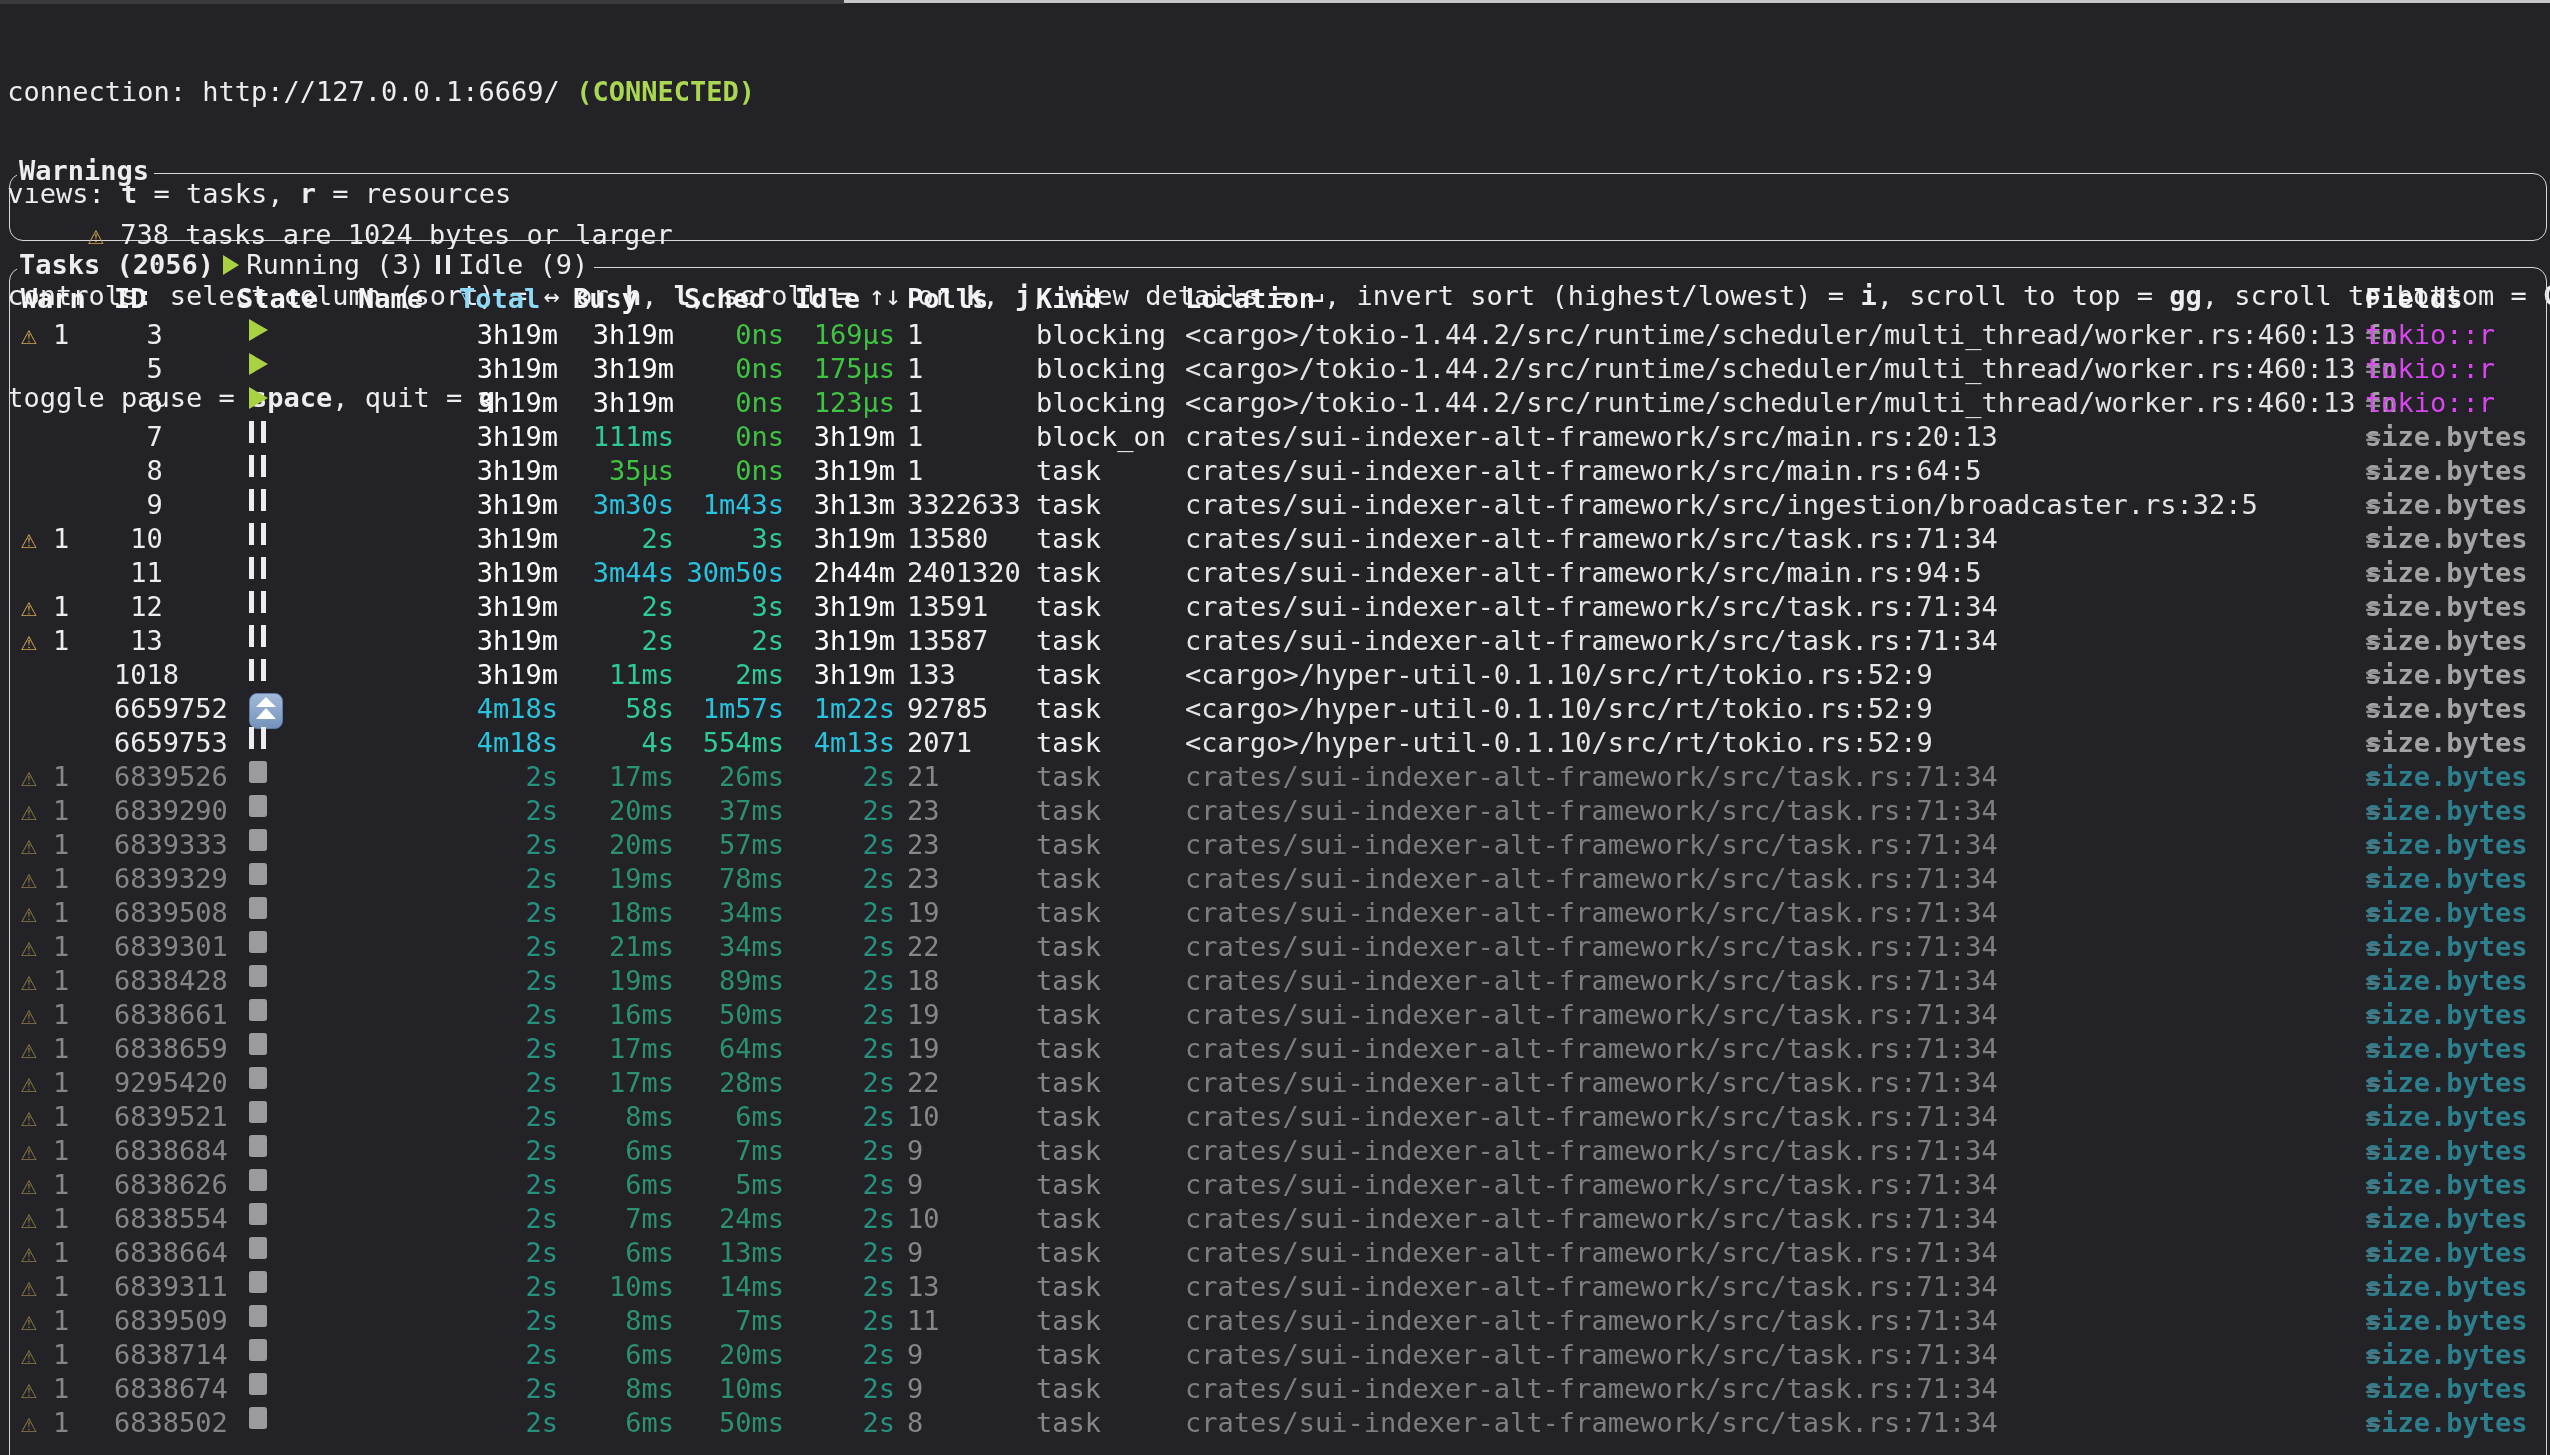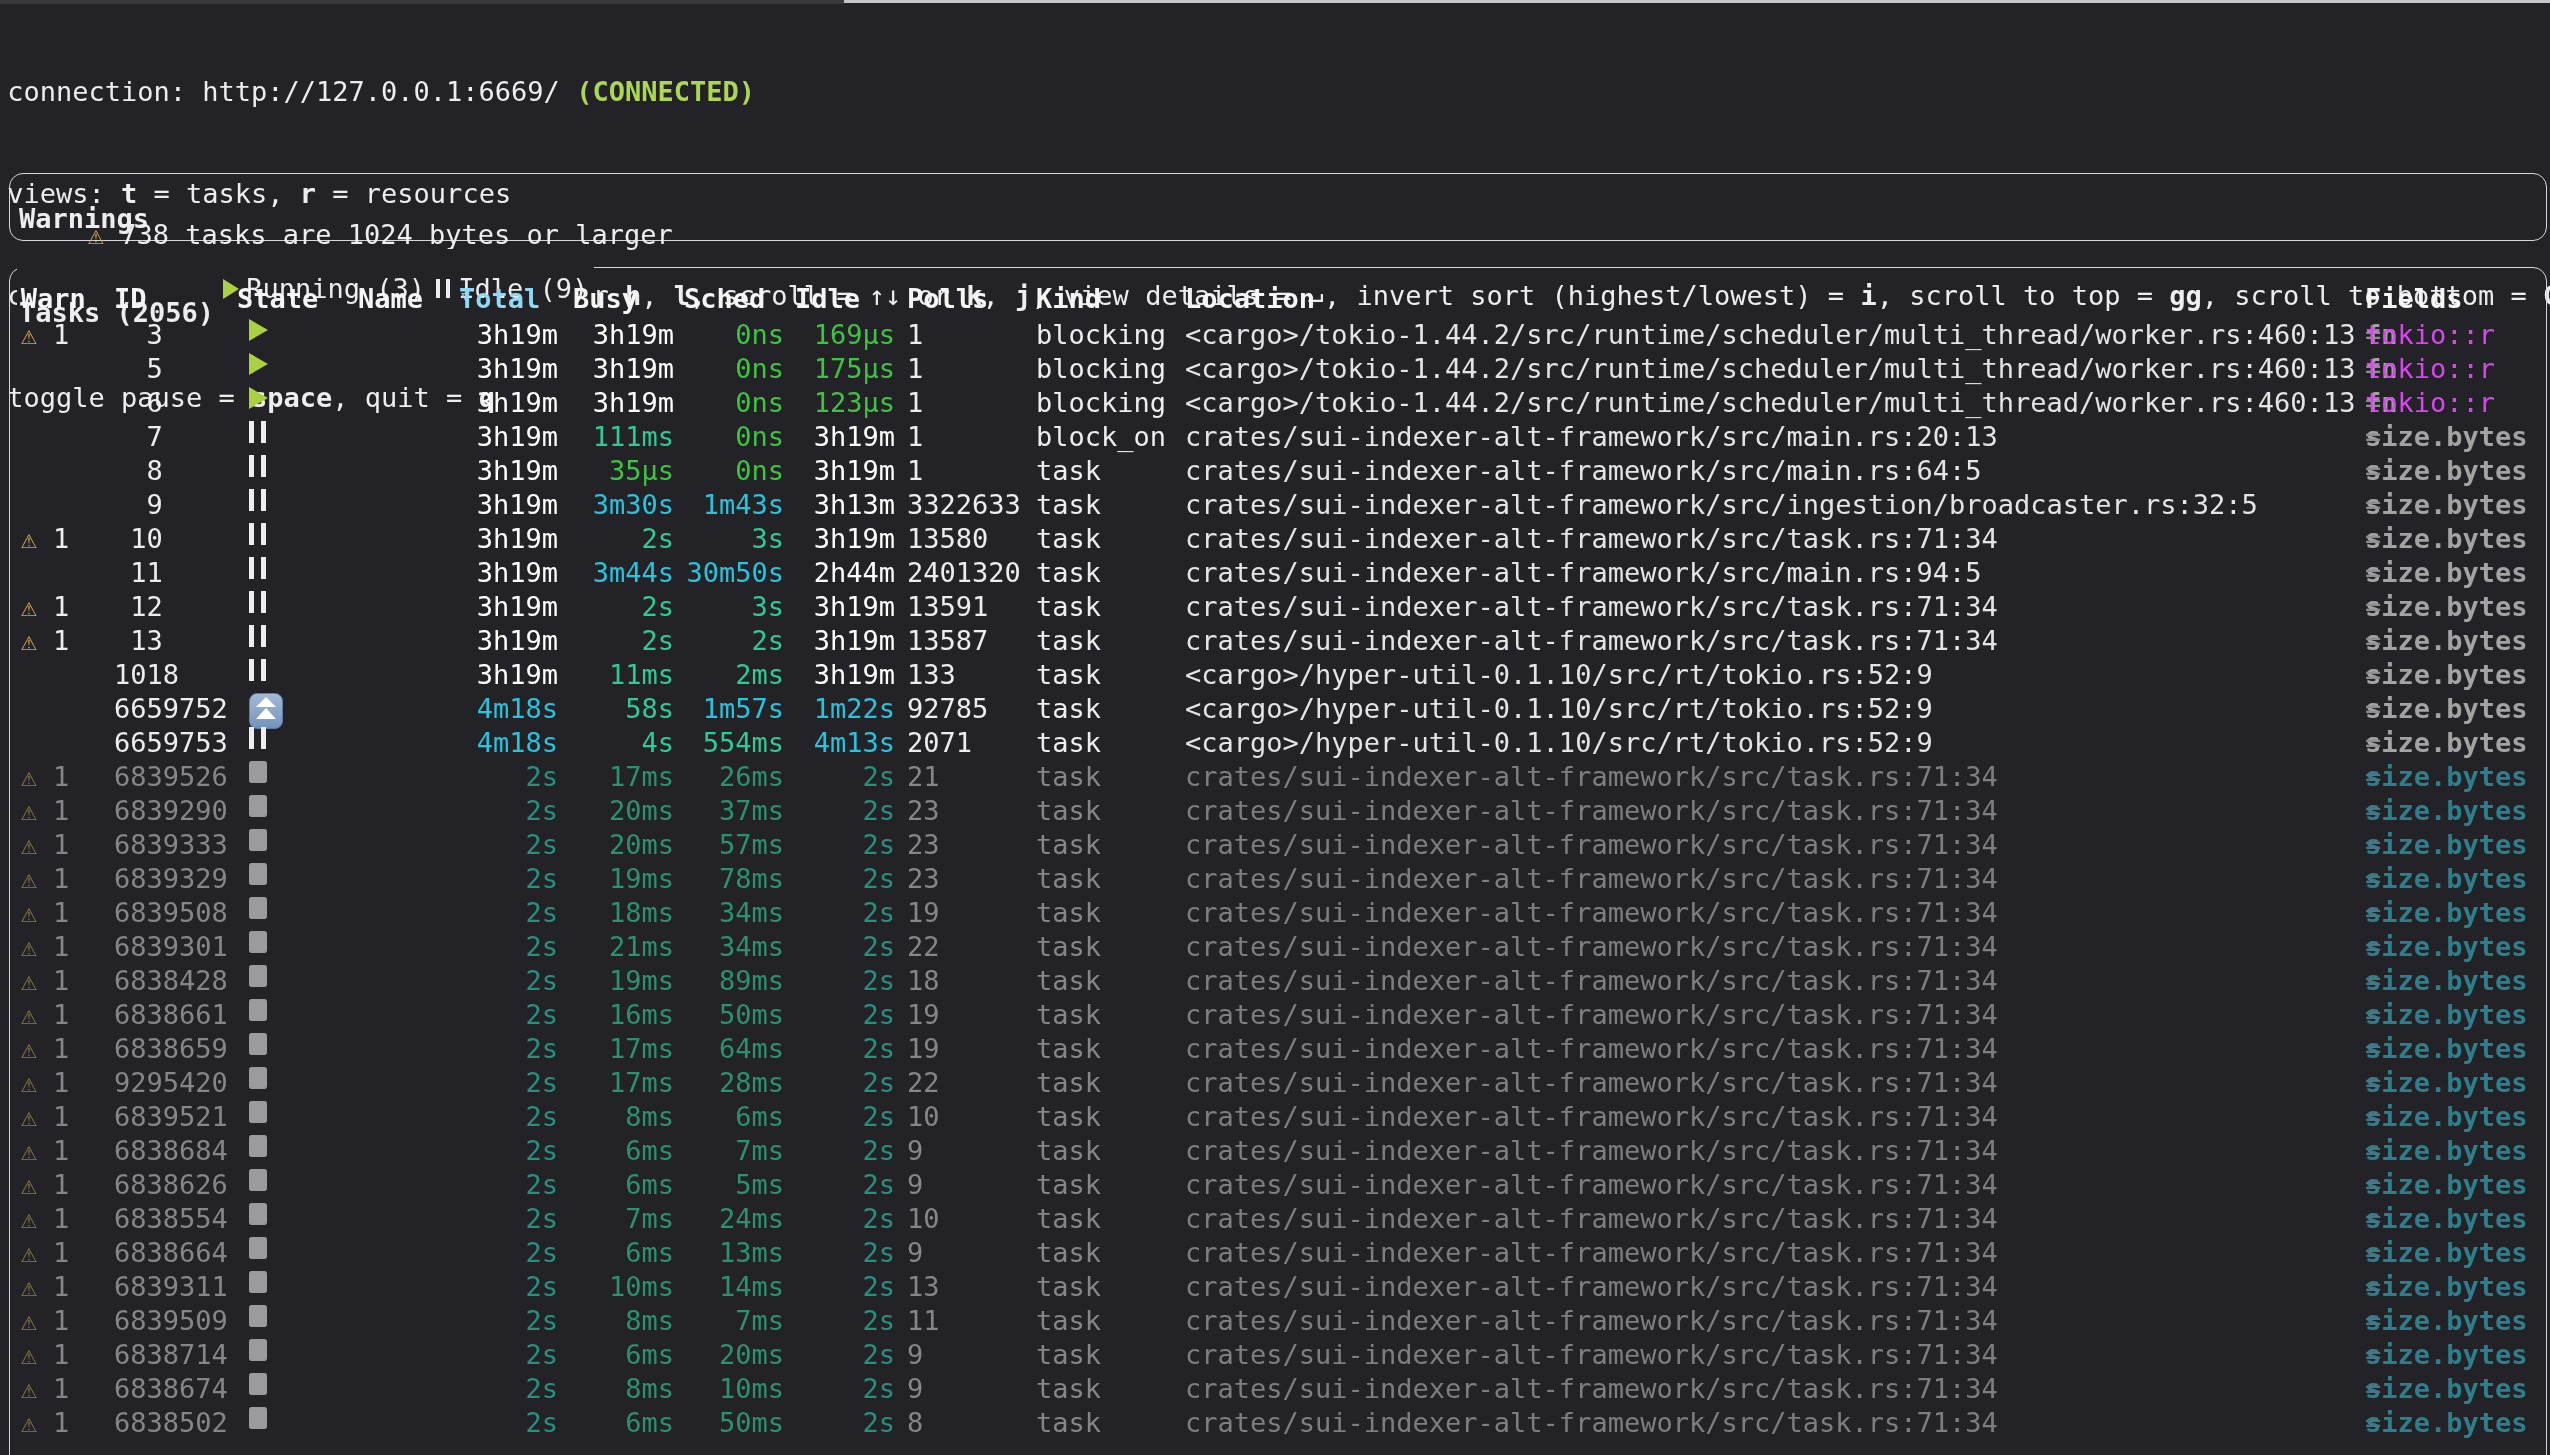--- a/index.html
+++ b/index.html
@@ -1,17 +1,17 @@
 <!DOCTYPE html>
 <html style="font-size:14.4px"><head>
 <meta charset="utf-8">
 <style>
   html,body{margin:0;padding:0;background:#232327;width:2550px;height:1456px;overflow:hidden;}
   body{font-family:"DejaVu Sans Mono",monospace;font-size:27px;color:#EDEDEF;position:relative;}
-  .b{font-weight:bold;margin-top:48px;}
+  .b{font-weight:bold;}
   
   .topstrip-l{position:absolute;left:0;top:0;width:844px;height:3.6px;background:#3A3A3C;}
   .topstrip-r{position:absolute;left:844px;top:0;width:1707px;height:2.7px;background:#C6C6C8;}
   
   .hdr{position:absolute;left:7.2px;top:7.2px;white-space:pre;line-height:34px;}
   .hdr .line{white-space:pre;}
   
   .panel{position:absolute;left:9px;width:2536px;border:1.8px solid #D7D7D9;border-radius:14px;background:transparent;}
   .panel-title{position:absolute;top:-19px;left:7.2px;background:#232327;white-space:pre;display:flex;align-items:center;padding:0 5.4px 0 1.8px;}
   #warnings-panel{top:173px;height:66px;}

